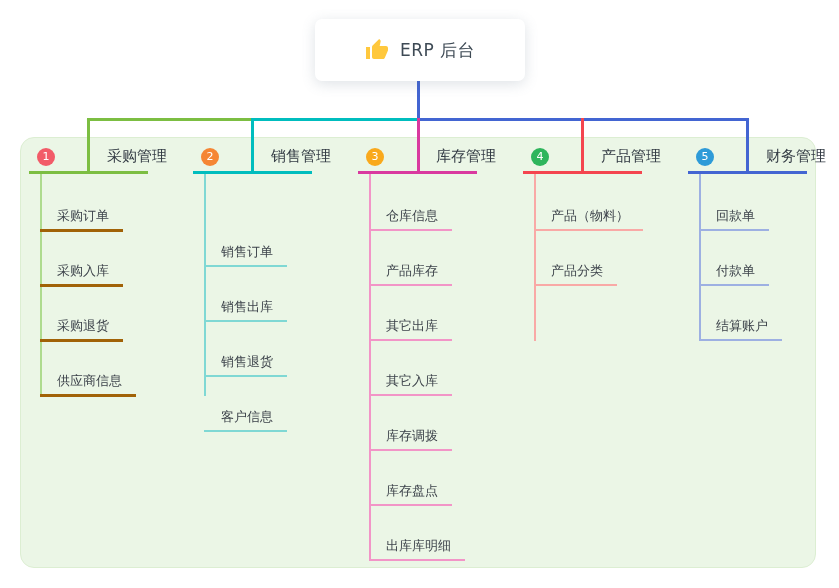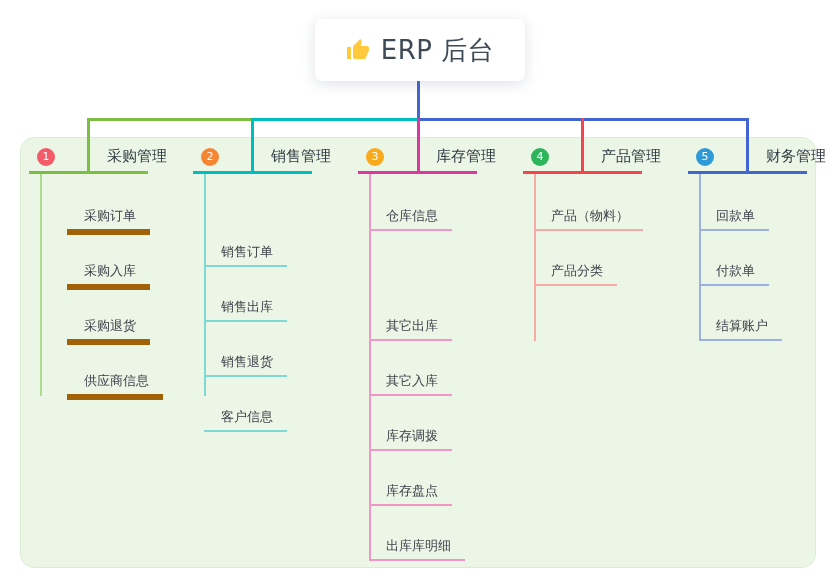--- a/index.html
+++ b/index.html
@@ -8,21 +8,21 @@
 
   
   .container { position:absolute; left:20px; top:137px; width:794px; height:429px;
                background:#EBF6E6; border:1px solid #DCEED2; border-radius:14px; }
 
   
   .root-node { position:absolute; left:315px; top:19px; width:210px; height:62px;
                background:#ffffff; border-radius:7px;
                box-shadow:0 3px 14px rgba(90,110,130,0.20);
                display:flex; align-items:center; justify-content:center; gap:11px; }
-  .root-title { font-size:26px; color:#3E4A55; letter-spacing:0.5px; }
+  .root-title { font-size:17px; color:#3E4A55; letter-spacing:0.5px; }
   .thumb-icon { width:24px; height:24px; display:block; }
 
   
   .line { position:absolute; }
   .v-root   { left:417px; top:81px;  width:3px;  height:40px; background:#4365D2; }
   .rail-g   { left:87px;  top:118px; width:168px; height:3px; background:#7CBE42; border-radius:2px 0 0 2px;}
   .rail-t   { left:252px; top:118px; width:167px; height:3px; background:#00BDBE; }
   .rail-b   { left:417px; top:118px; width:332px; height:3px; background:#4365D2; border-radius:0 2px 2px 0;}
   .drop     { top:118px; width:3px; height:53px; }
   .drop-1 { left:87px;  background:#7CBE42; }
@@ -53,21 +53,21 @@
   .vline { position:absolute; left:11px; top:27px; width:2px; }
   .b1 .vline { background:#AEDB8E; height:222px; }
   .b2 .vline { background:#7FD8D4; height:222px; }
   .b3 .vline { background:#F295C7; height:387px; }
   .b4 .vline { background:#F9A9A6; height:167px; }
   .b5 .vline { background:#9DB0E2; height:167px; }
 
   .sub-item { position:absolute; left:11px; white-space:nowrap;
               font-size:13px; color:#3D434B; line-height:17px;
               padding:0 14px 5px 17px; }
-  .b1 .sub-item { border-bottom:6px solid #a16207;margin-left:27px; }
+  .b1 .sub-item { border-bottom:3px solid #a16207; }
   .b2 .sub-item { border-bottom:2px solid #7FD8D4;margin-top:36px; }
   .b3 .sub-item { border-bottom:2px solid #F295C7;text-align:center; }
   .b4 .sub-item { border-bottom:2px solid #F9A9A6; }
   .b5 .sub-item { border-bottom:2px solid #9DB0E2; }
 
   .r1 { top:60px; }  .r2 { top:115px; } .r3 { top:170px; } .r4 { top:225px; }
   .r5 { top:280px; } .r6 { top:335px; } .r7 { top:390px; }
 </style>
 </head>
 <body>
@@ -117,20 +117,21 @@
     <div class="sub-item r4">客户信息</div>
   </div>
 
   <div class="branch b3">
     <div class="branch-header">
       <span class="badge">3</span>
       <span class="branch-title">库存管理</span>
     </div>
     <div class="vline"></div>
     <div class="sub-item r1">仓库信息</div>
+    <div class="sub-item r2">产品库存</div>
     <div class="sub-item r3">其它出库</div>
     <div class="sub-item r4">其它入库</div>
     <div class="sub-item r5">库存调拨</div>
     <div class="sub-item r6">库存盘点</div>
     <div class="sub-item r7">出库库明细</div>
   </div>
 
   <div class="branch b4">
     <div class="branch-header">
       <span class="badge">4</span>

